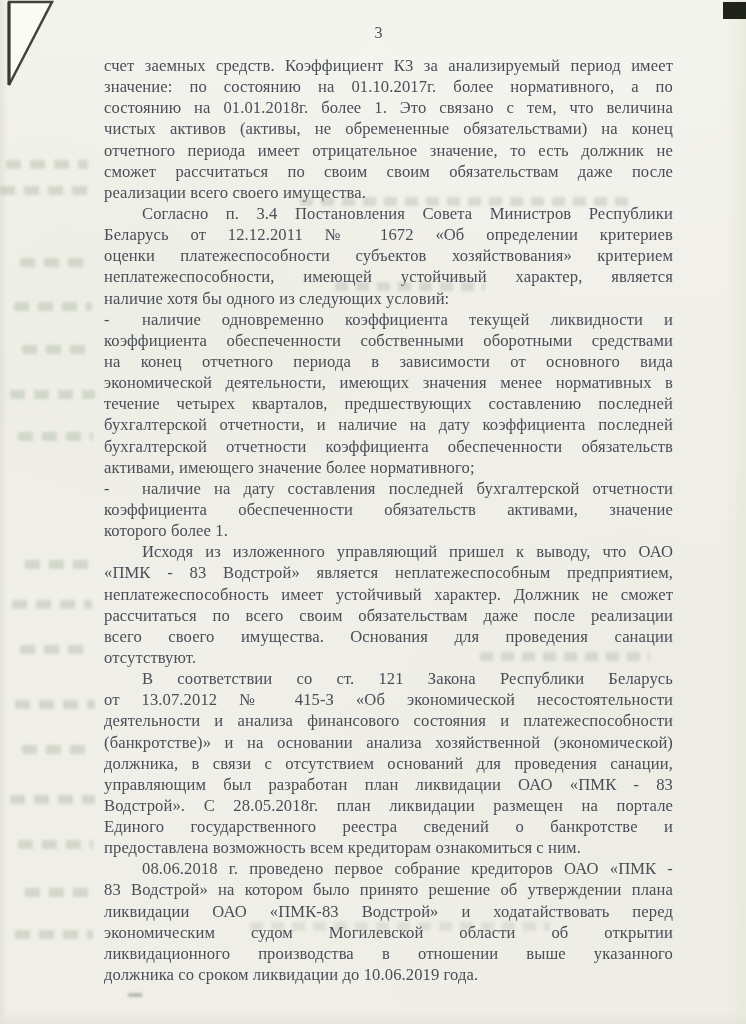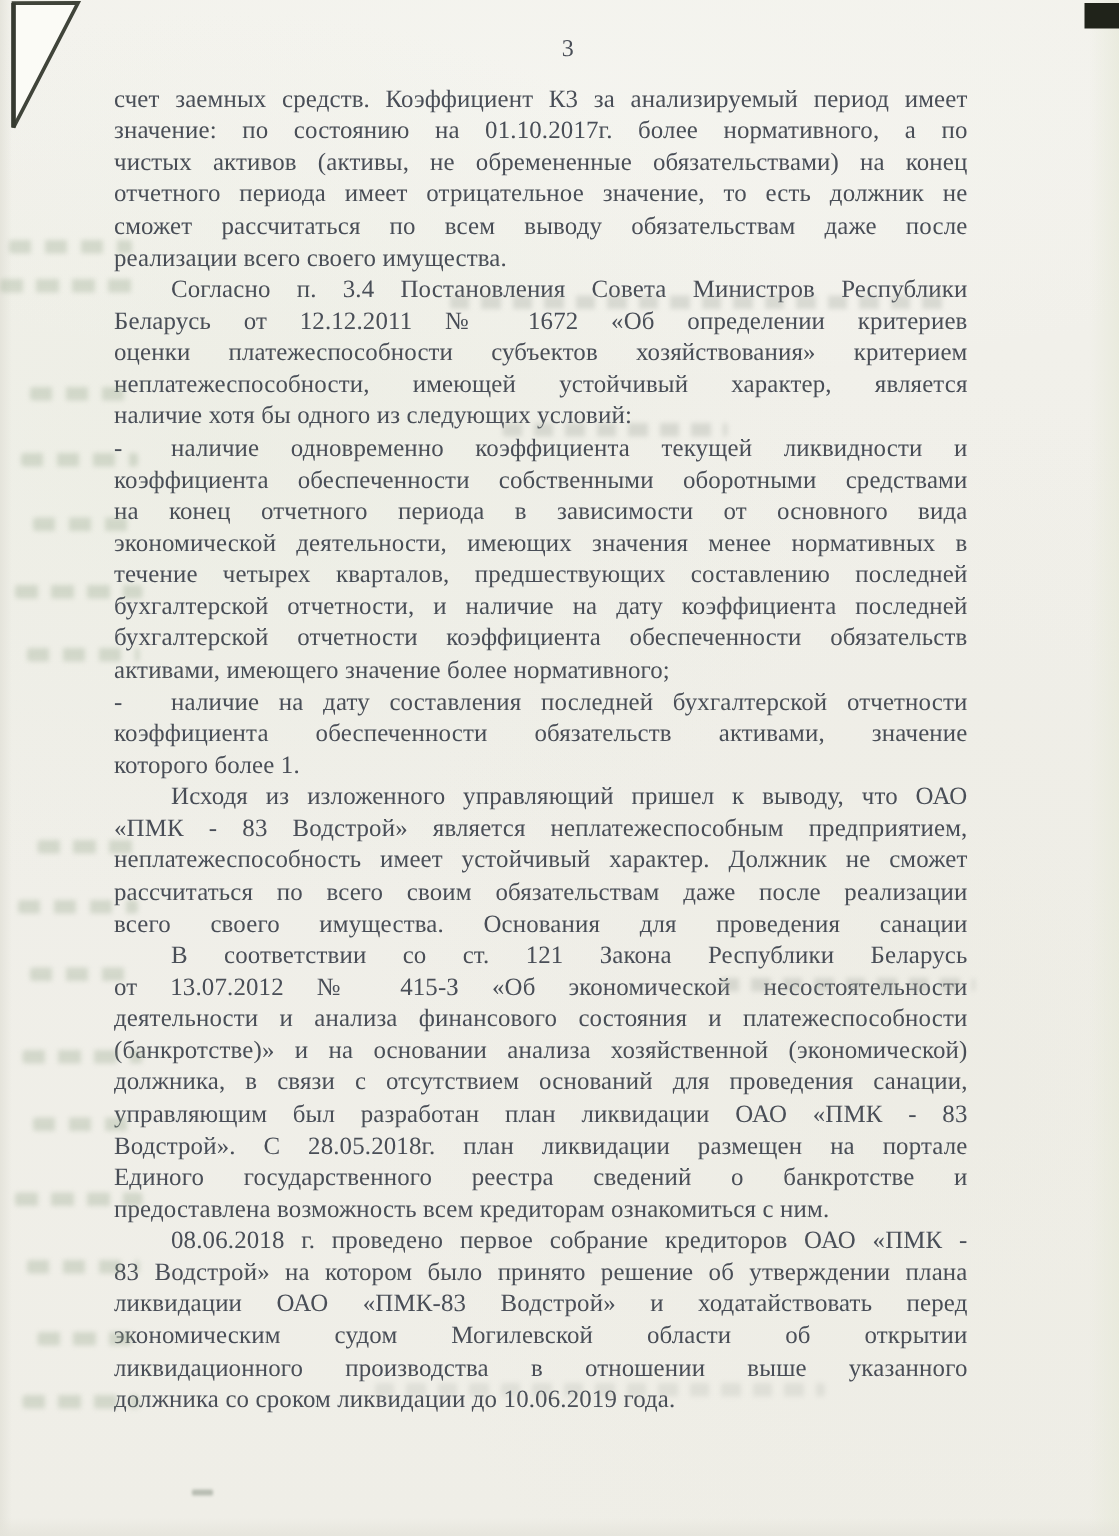--- a/index.html
+++ b/index.html
@@ -31,21 +31,21 @@
     position:absolute; left:723px; top:2px; width:23px; height:17px;
     background:#20231a;
   }
 
   .page-number {
     position:absolute; left:94px; top:24px; width:569px;
     text-align:center; font-size:16px; color:#4a4f58;
   }
 
   .doc-text {
-    position:absolute; left:76px; top:55px; width:569px;
+    position:absolute; left:104px; top:55px; width:569px;
     font-size:16.6px; line-height:21.15px; color:#494e57;
     letter-spacing:0.1px;
   }
   .line { position:relative; height:21.15px; overflow:visible; white-space:nowrap; }
   .line.just { white-space:normal; text-align:justify; text-align-last:justify; }
   .line.ind  { padding-left:38px; }
   .dash { position:absolute; left:0; top:0; }
 
   
   .ghost {
@@ -76,23 +76,24 @@
     <line x1="9" y1="2" x2="9" y2="85" stroke="#363a30" stroke-width="3"></line>
   </svg>
 
   <div class="corner-mark"></div>
 
   <div class="page-number">3</div>
 
   <div class="doc-text" id="doc-body">
       <div class="line just">счет заемных средств. Коэффициент К3 за анализируемый период имеет</div>
       <div class="line just">значение: по состоянию на 01.10.2017г. более нормативного, а по</div>
+      <div class="line just">состоянию на 01.01.2018г. более 1. Это связано с тем, что величина</div>
       <div class="line just">чистых активов (активы, не обремененные обязательствами) на конец</div>
       <div class="line just">отчетного периода имеет отрицательное значение, то есть должник не</div>
-      <div class="line just">сможет рассчитаться по всем выводу обязательствам даже после</div>
+      <div class="line just">сможет рассчитаться по своим своим обязательствам даже после</div>
       <div class="line">реализации всего своего имущества.</div>
       <div class="line just ind">Согласно п. 3.4 Постановления Совета Министров Республики</div>
       <div class="line just">Беларусь от 12.12.2011 № 1672 «Об определении критериев</div>
       <div class="line just">оценки платежеспособности субъектов хозяйствования» критерием</div>
       <div class="line just">неплатежеспособности, имеющей устойчивый характер, является</div>
       <div class="line">наличие хотя бы одного из следующих условий:</div>
       <div class="line just ind"><span class="dash">-</span>наличие одновременно коэффициента текущей ликвидности и</div>
       <div class="line just">коэффициента обеспеченности собственными оборотными средствами</div>
       <div class="line just">на конец отчетного периода в зависимости от основного вида</div>
       <div class="line just">экономической деятельности, имеющих значения менее нормативных в</div>
@@ -101,20 +102,21 @@
       <div class="line just">бухгалтерской отчетности коэффициента обеспеченности обязательств</div>
       <div class="line">активами, имеющего значение более нормативного;</div>
       <div class="line just ind"><span class="dash">-</span>наличие на дату составления последней бухгалтерской отчетности</div>
       <div class="line just">коэффициента обеспеченности обязательств активами, значение</div>
       <div class="line">которого  более 1.</div>
       <div class="line just ind">Исходя из изложенного управляющий пришел к выводу, что ОАО</div>
       <div class="line just">«ПМК - 83 Водстрой» является неплатежеспособным предприятием,</div>
       <div class="line just">неплатежеспособность имеет устойчивый характер. Должник не сможет</div>
       <div class="line just">рассчитаться по всего своим обязательствам даже после реализации</div>
       <div class="line just">всего своего имущества. Основания для проведения санации</div>
+      <div class="line">отсутствуют.</div>
       <div class="line just ind">В соответствии со ст. 121 Закона Республики Беларусь</div>
       <div class="line just">от 13.07.2012 № 415-З «Об экономической несостоятельности</div>
       <div class="line just">деятельности и анализа финансового состояния и платежеспособности</div>
       <div class="line just">(банкротстве)» и на основании анализа хозяйственной (экономической)</div>
       <div class="line just">должника, в связи с отсутствием оснований для проведения санации,</div>
       <div class="line just">управляющим был разработан план ликвидации ОАО «ПМК - 83</div>
       <div class="line just">Водстрой». С 28.05.2018г. план ликвидации размещен на портале</div>
       <div class="line just">Единого государственного реестра сведений о банкротстве и</div>
       <div class="line">предоставлена возможность всем кредиторам ознакомиться с ним.</div>
       <div class="line just ind">08.06.2018 г. проведено первое собрание кредиторов ОАО «ПМК -</div>

